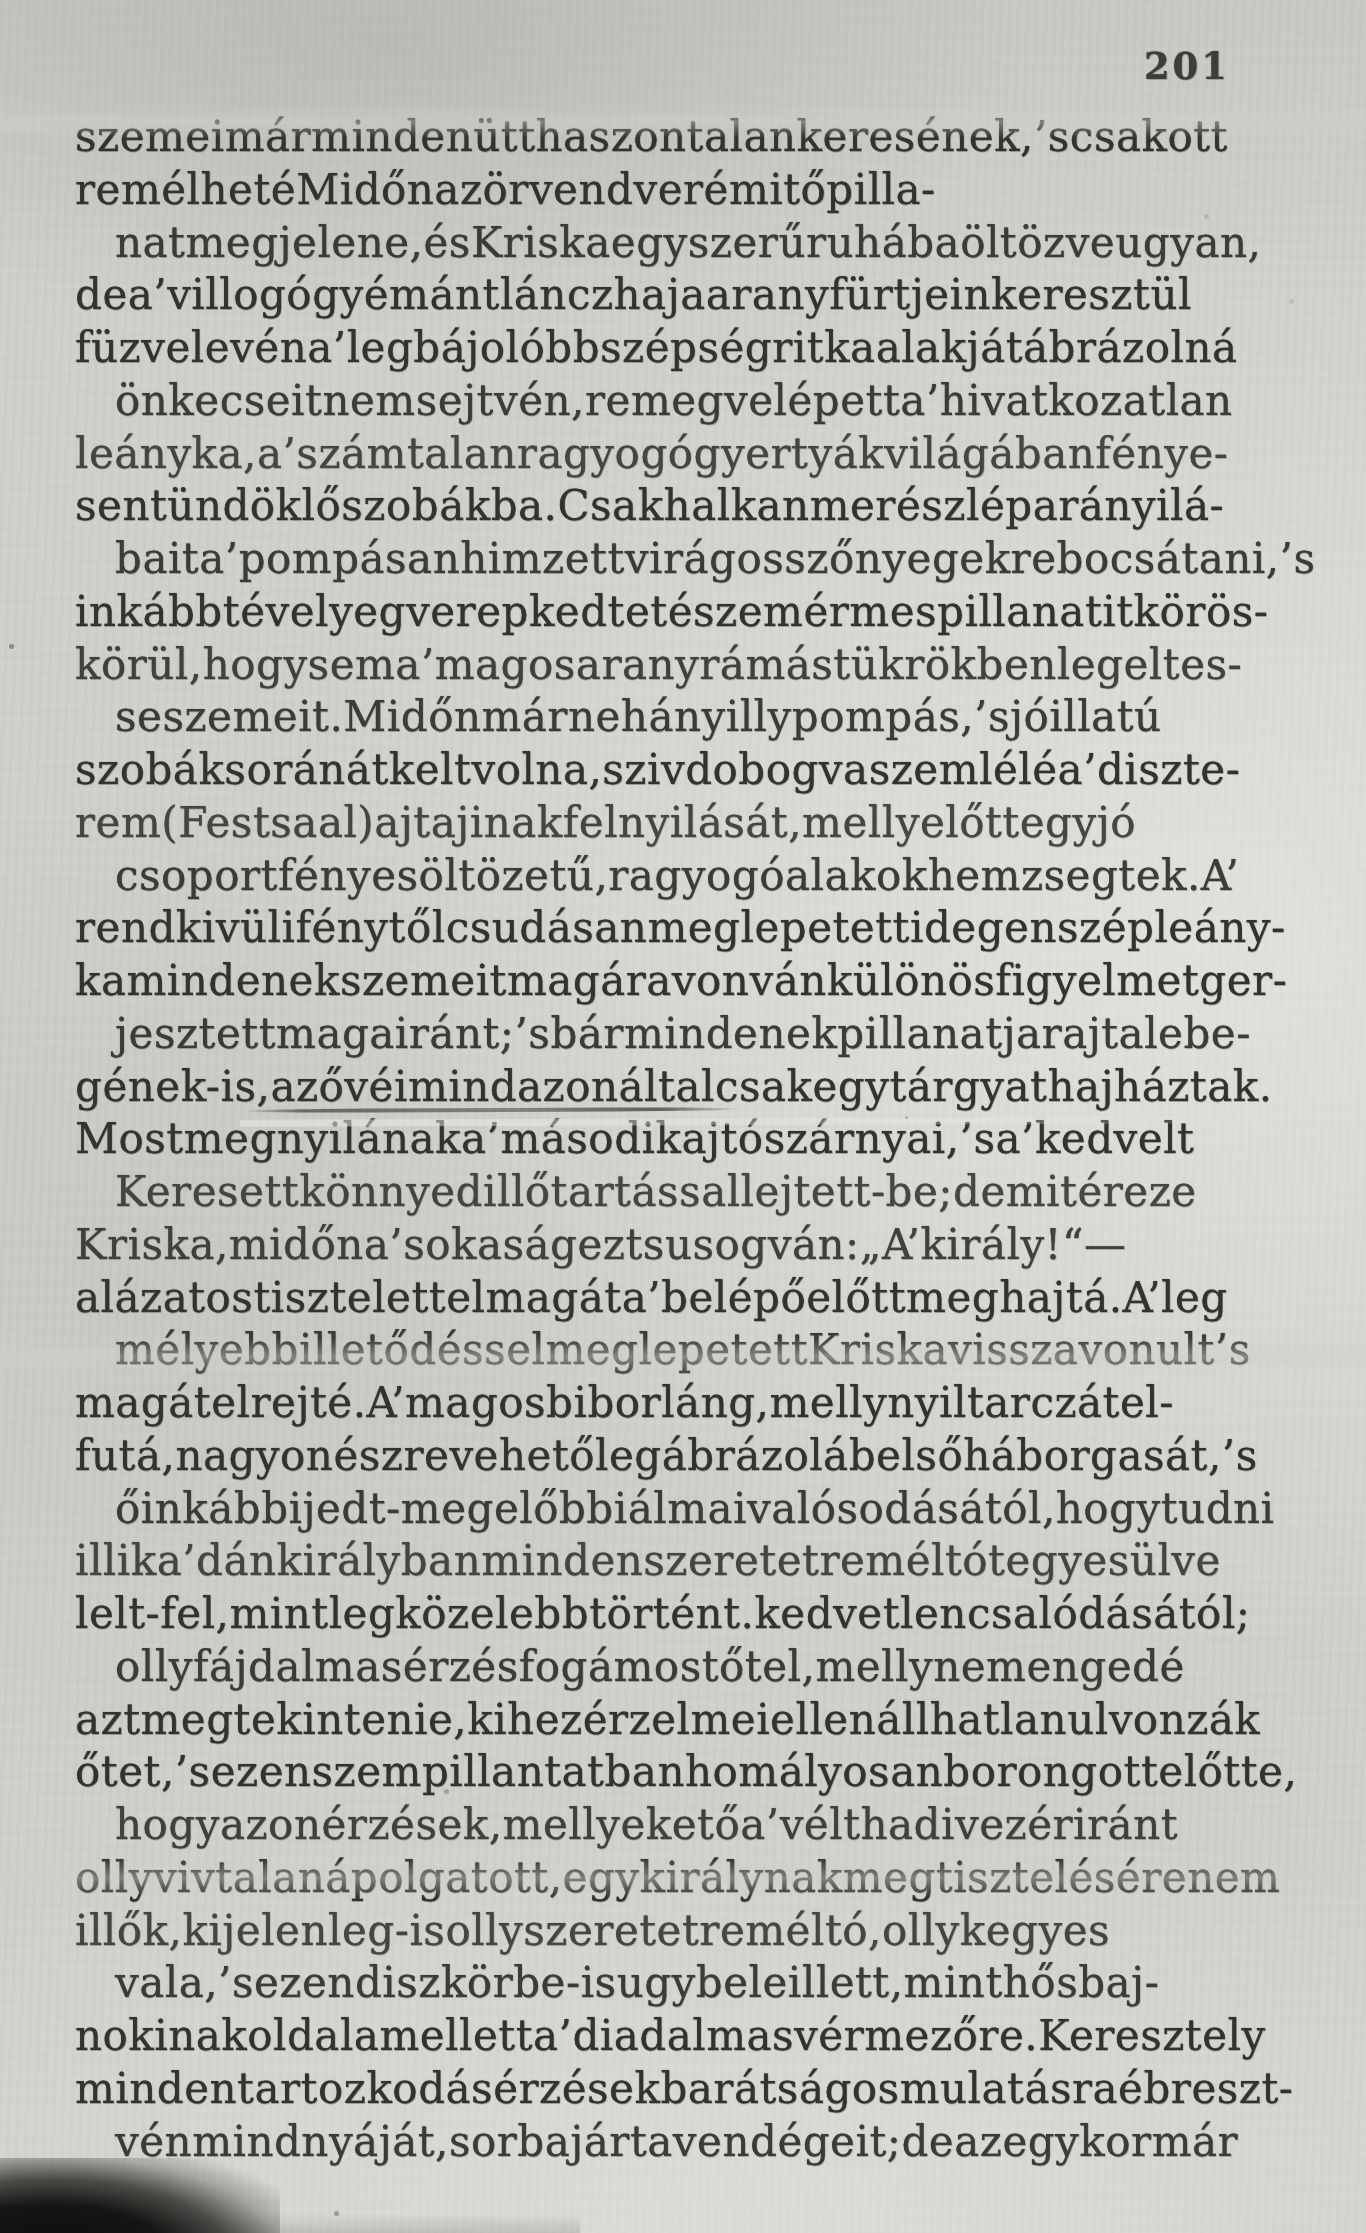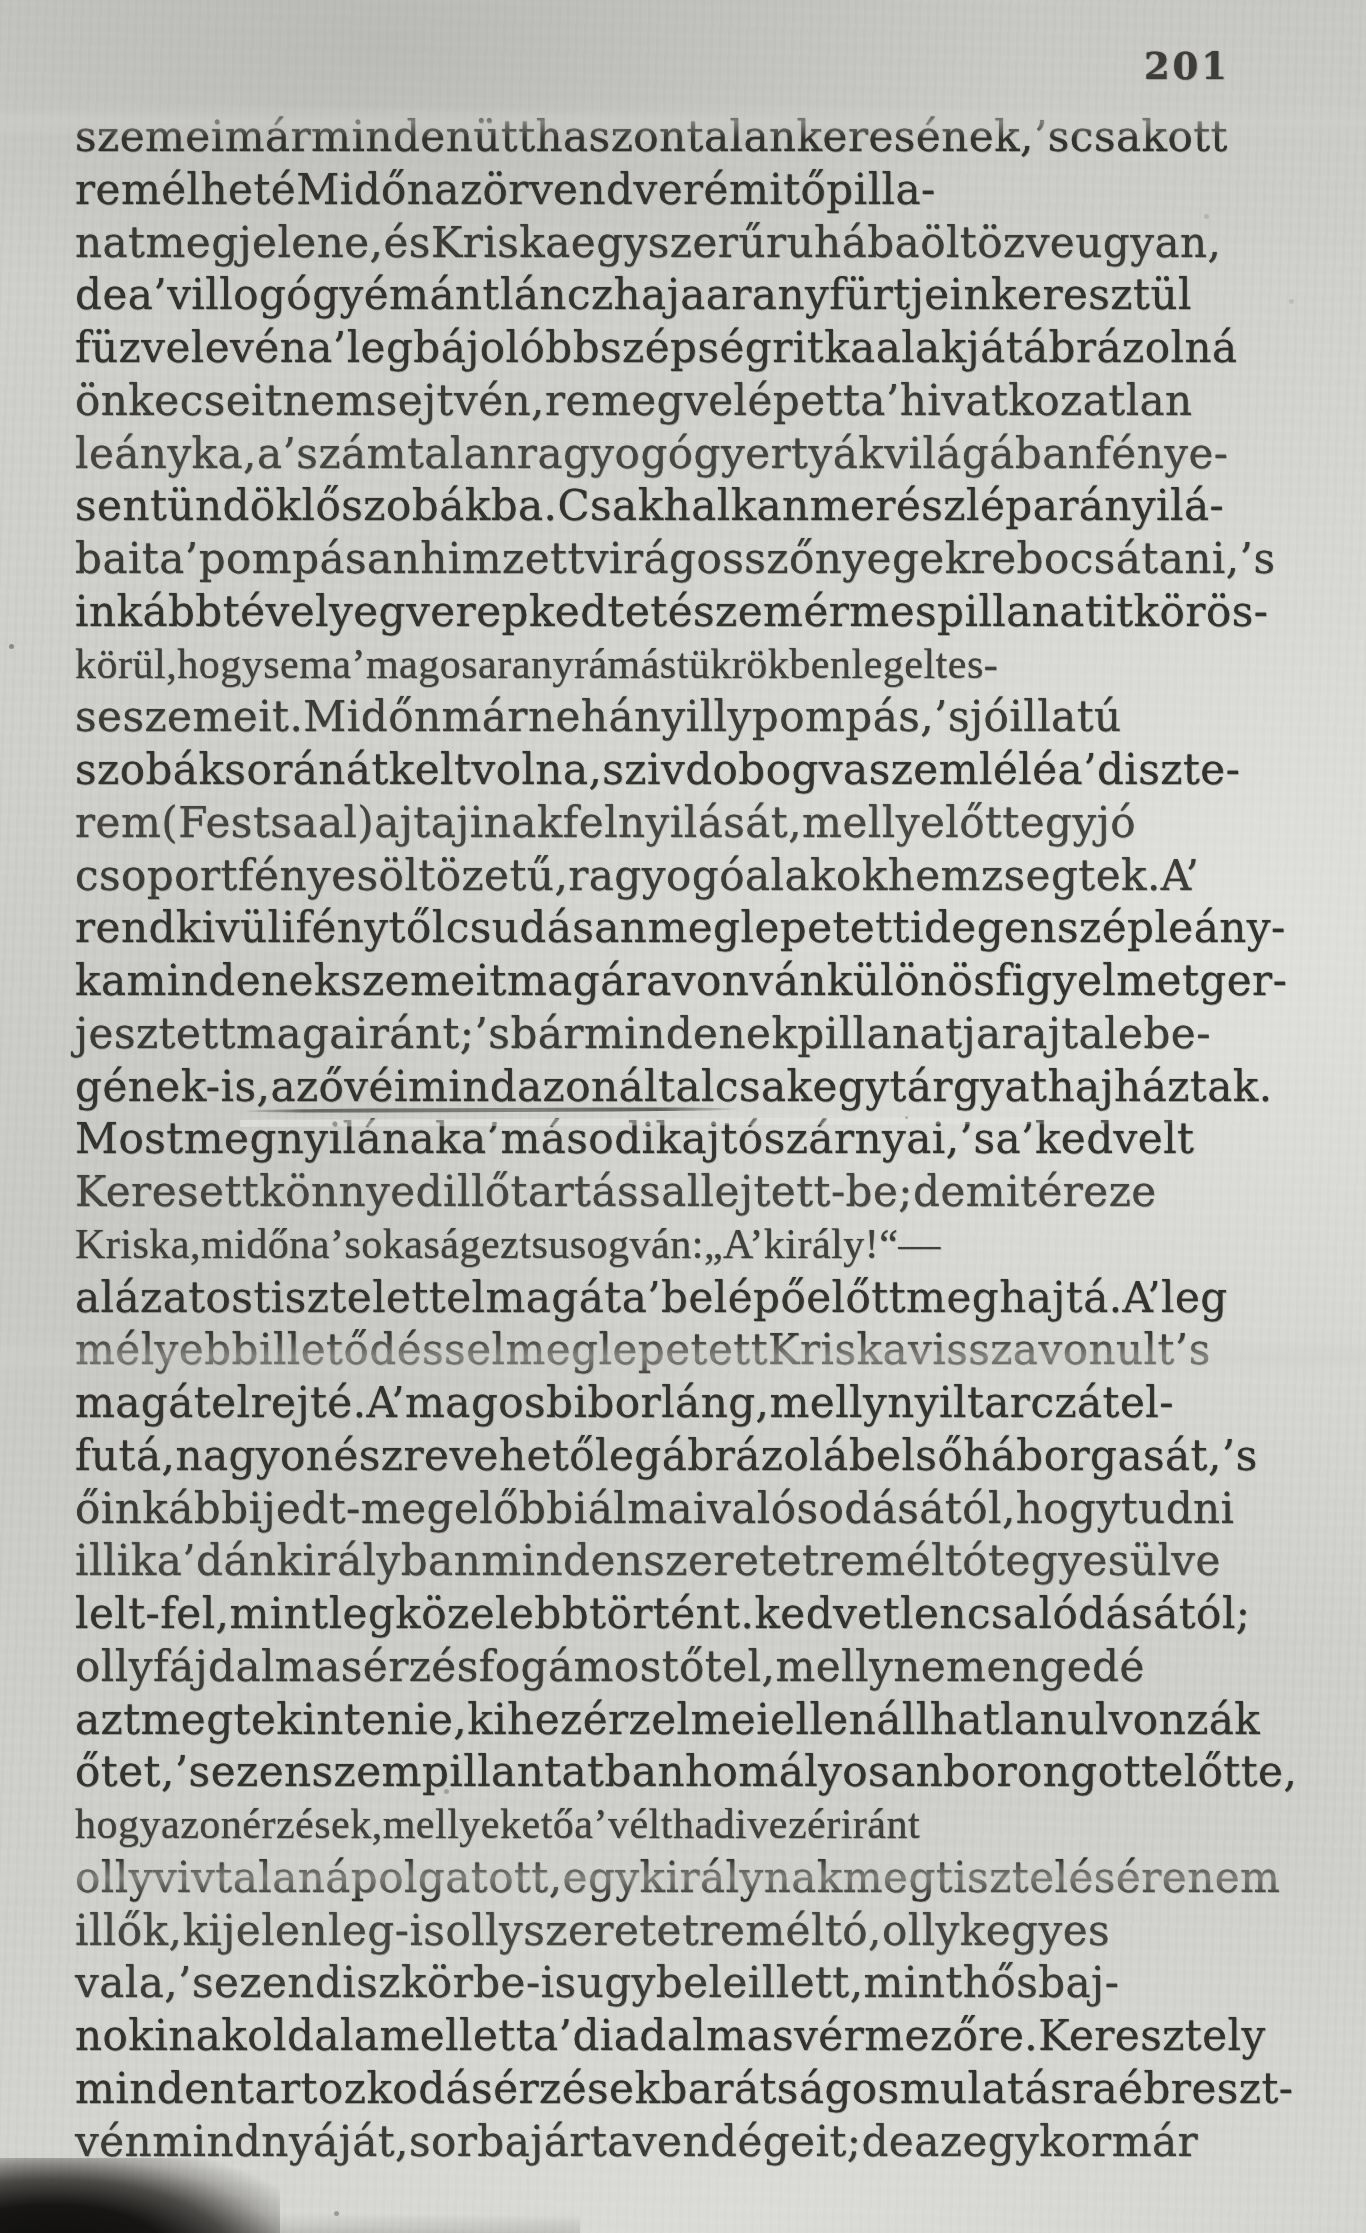--- a/index.html
+++ b/index.html
@@ -47,23 +47,23 @@
     display: flex;
     justify-content: flex-start;
     height: 52.75px;
     font-size: 42px;
     color: var(--ink, #34322f);
     letter-spacing: 0.5px;
     white-space: nowrap;
     text-shadow: 0 0 1px rgba(52,50,47,0.85), 0.6px 0.6px 0 rgba(52,50,47,0.28);
   }
   .line span { display: inline-block; }
-  .line:nth-child(3n)  { opacity: 0.94; }
+  .line:nth-child(3n)  { opacity: 0.94; margin-left: 40px; }
   .line:nth-child(7n)  { opacity: 0.88; }
-  .line:nth-child(11n) { opacity: 0.91; font-family: Liberation Serif, serif; }
+  .line:nth-child(11n) { opacity: 0.91; }
 
   
   .underline-artifact {
     position: absolute;
     left: 245px; top: 1108px;
     width: 492px; height: 4px;
     transform: rotate(-0.25deg);
     border-radius: 50% / 100%;
     background: linear-gradient(to right,
       rgba(45,43,40,0.05), rgba(45,43,40,0.62) 12%,

